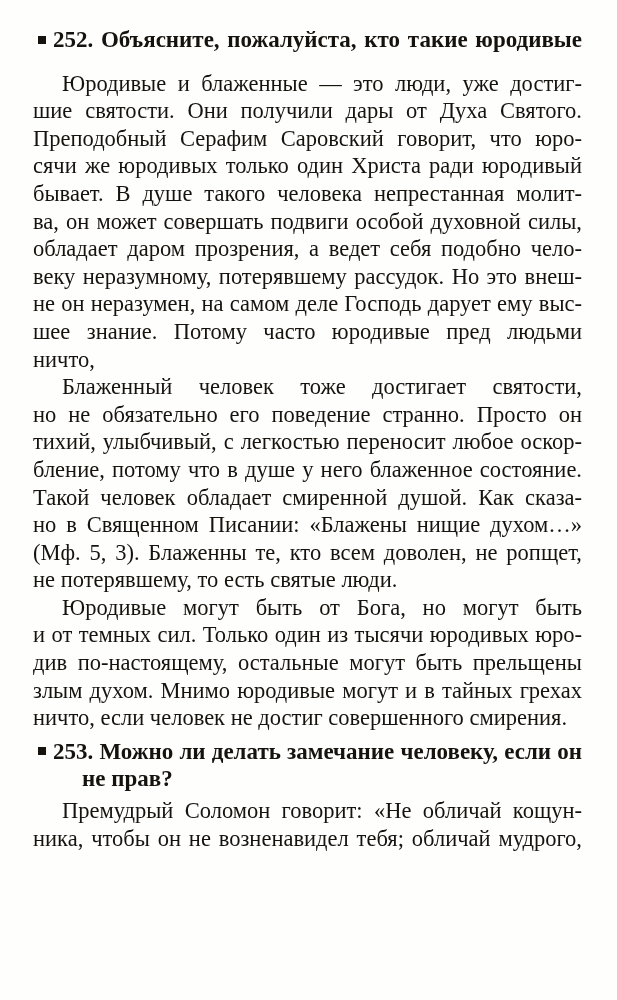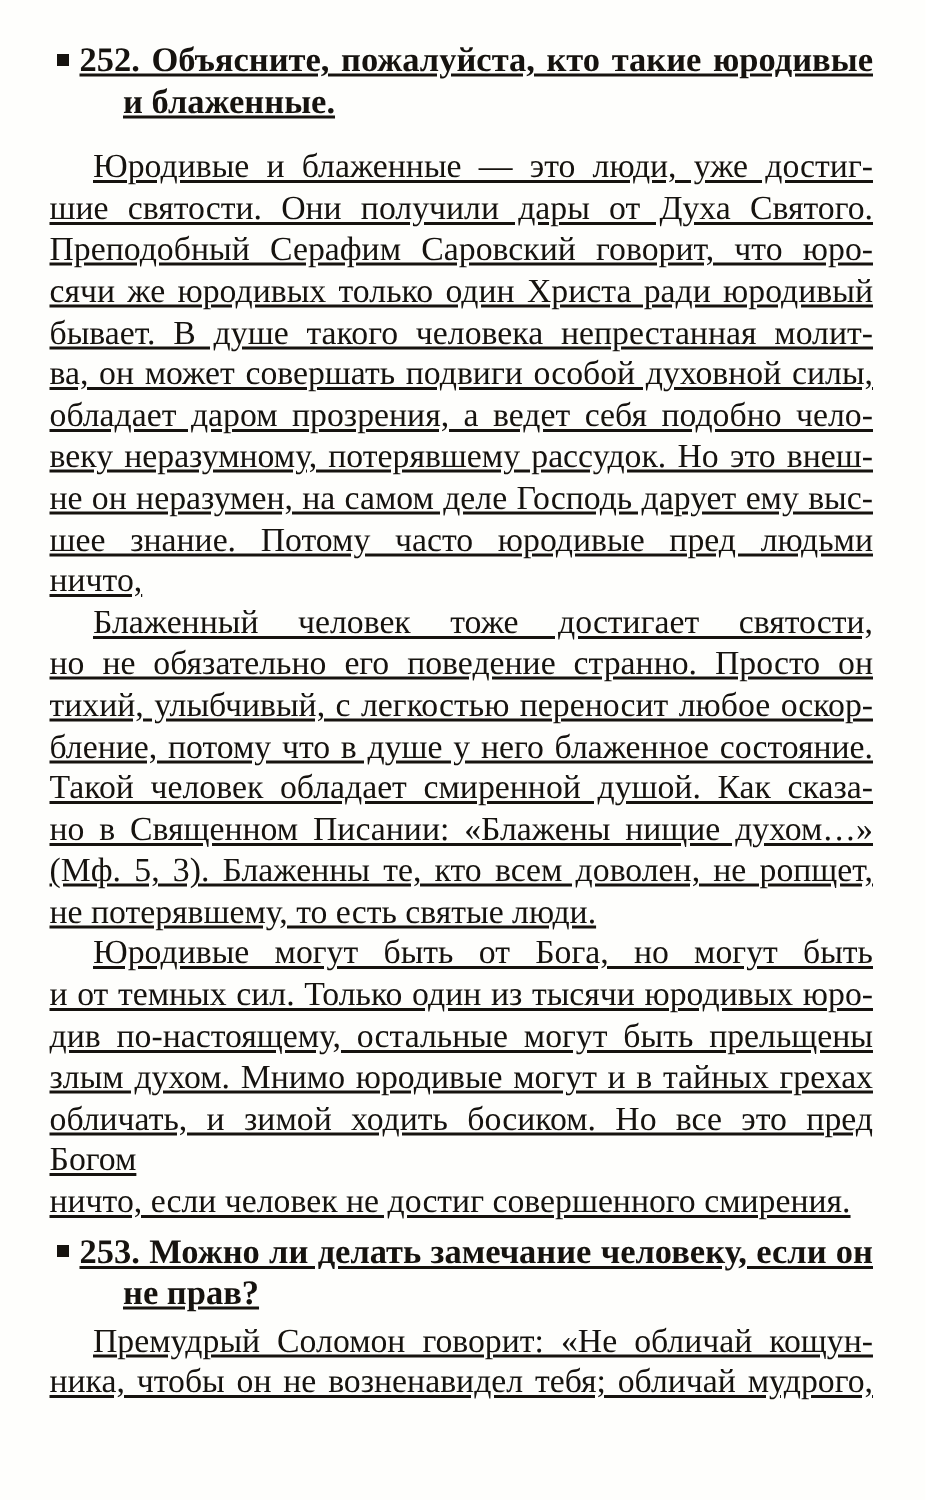--- a/index.html
+++ b/index.html
@@ -19,21 +19,20 @@
     background: #fefefc;
     color: #16130f;
     font-family: "Liberation Serif", "DejaVu Serif", serif;
     font-size: 22.5px;
     line-height: 27.6px;
     box-sizing: border-box;
     padding: 26px 35px 0 33px;
   }
   .text-block {
     width: 549px;
-    text-decoration: underline;
   }
   .section { margin: 0; }
   .line {
     text-align: justify;
     text-align-last: justify;
   }
   .line.last {
     text-align-last: left;
   }
   
@@ -63,21 +62,20 @@
     vertical-align: 3.5px;
   }
 </style>
 </head>
 <body>
 
 <div class="page">
   <div class="text-block" id="text-block">
       <div class="section heading">
         <div class="line h-first"><span class="bullet"></span><span>252. Объясните, пожалуйста, кто такие юродивые</span></div>
-        <div class="line h-rest last">и блаженные.</div>
       </div>
       <div class="section paragraph">
         <div class="line p-first">Юродивые и блаженные — это люди, уже достиг-</div>
         <div class="line">шие святости. Они получили дары от Духа Святого.</div>
         <div class="line">Преподобный Серафим Саровский говорит, что юро-</div>
         <div class="line">сячи же юродивых только один Христа ради юродивый</div>
         <div class="line">бывает. В душе такого человека непрестанная молит-</div>
         <div class="line">ва, он может совершать подвиги особой духовной силы,</div>
         <div class="line">обладает даром прозрения, а ведет себя подобно чело-</div>
         <div class="line">веку неразумному, потерявшему рассудок. Но это внеш-</div>
@@ -92,21 +90,20 @@
         <div class="line">Такой человек обладает смиренной душой. Как сказа-</div>
         <div class="line">но в Священном Писании: «Блажены нищие духом…»</div>
         <div class="line">(Мф. 5, 3). Блаженны те, кто всем доволен, не ропщет,</div>
         <div class="line last">не потерявшему, то есть святые люди.</div>
       </div>
       <div class="section paragraph">
         <div class="line p-first">Юродивые могут быть от Бога, но могут быть</div>
         <div class="line">и от темных сил. Только один из тысячи юродивых юро-</div>
         <div class="line">див по-настоящему, остальные могут быть прельщены</div>
         <div class="line">злым духом. Мнимо юродивые могут и в тайных грехах</div>
-        <div class="line">обличать, и зимой ходить босиком. Но все это пред Богом</div>
         <div class="line last">ничто, если человек не достиг совершенного смирения.</div>
       </div>
       <div class="section heading not-first">
         <div class="line h-first"><span class="bullet"></span><span>253. Можно ли делать замечание человеку, если он</span></div>
         <div class="line h-rest last">не прав?</div>
       </div>
       <div class="section paragraph">
         <div class="line p-first">Премудрый Соломон говорит: «Не обличай кощун-</div>
         <div class="line">ника, чтобы он не возненавидел тебя; обличай мудрого,</div>
       </div>

